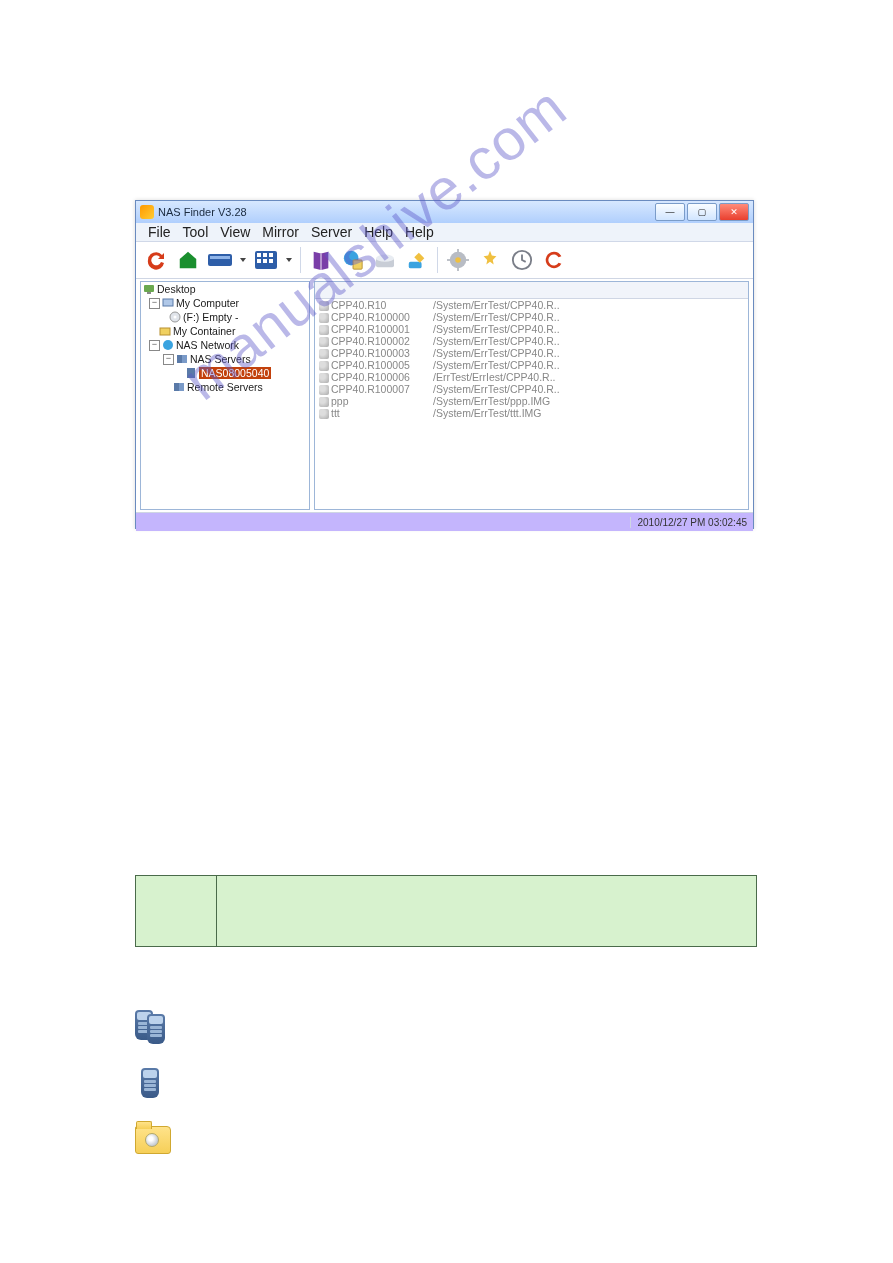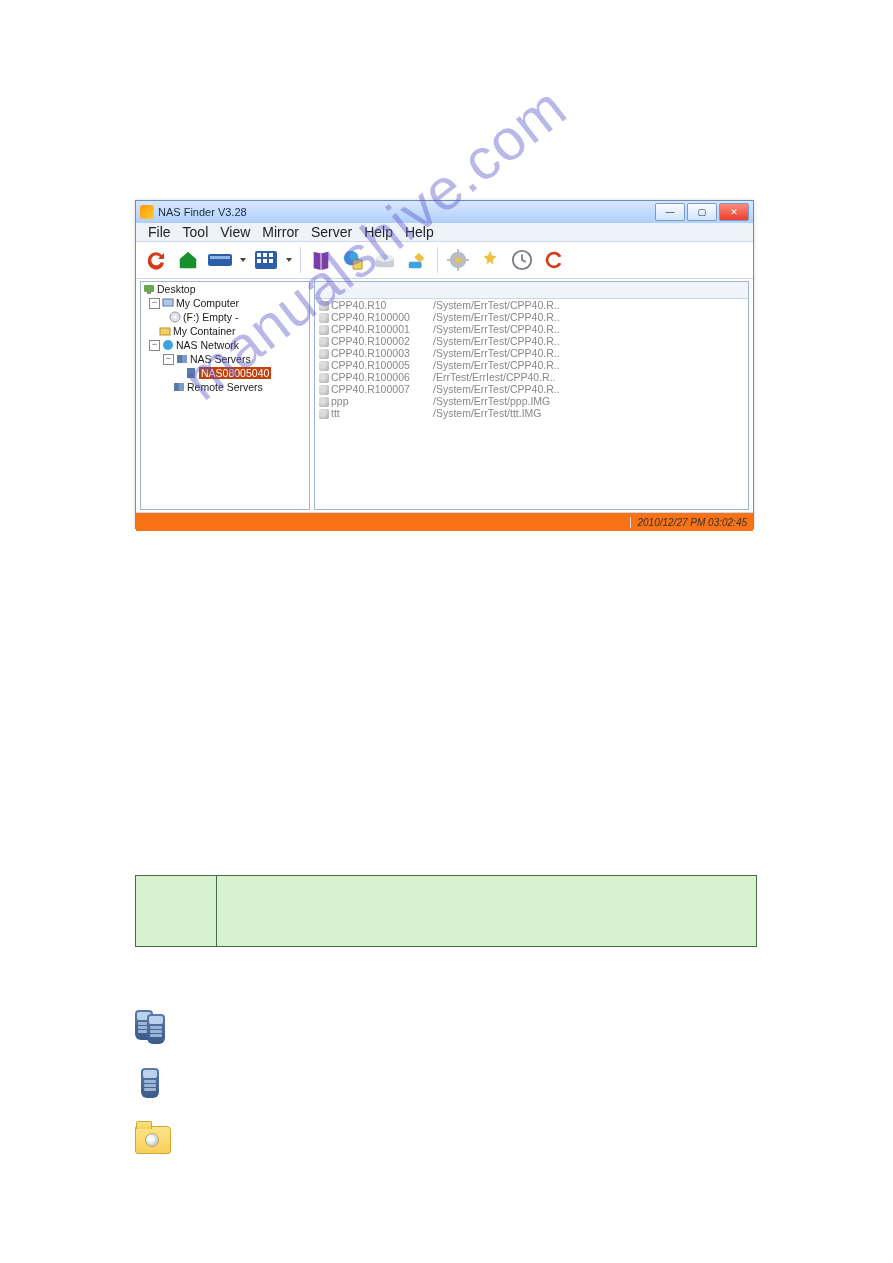--- a/index.html
+++ b/index.html
@@ -148,30 +148,29 @@
   .list-row .c2 { flex:1; overflow:hidden; white-space:nowrap;}
   .row-icon {
     width:10px;height:10px;margin-right:2px;
     background:radial-gradient(circle at 35% 35%, #ddd 30%, #aaa 100%);
     border-radius:2px;
     display:inline-block;
     flex:none;
   }
   .statusbar {
     height:18px;
-    background:#f97316;
+    background:#c4b5fd;
     border-top:1px solid #cfd6e4;
     display:flex;
     align-items:center;
     justify-content:flex-end;
     font-size:10px;
     color:#333;
     padding-right:6px;
     gap:6px;
-    font-style:italic;
   }
   .status-cell {
     border-left:1px solid #cfd6e4;
     padding-left:6px;
   }
   .watermark {
     position:absolute;
     left: 170px; top: 360px;
     font-size: 58px;
     color: rgba(90,86,200,0.42);

